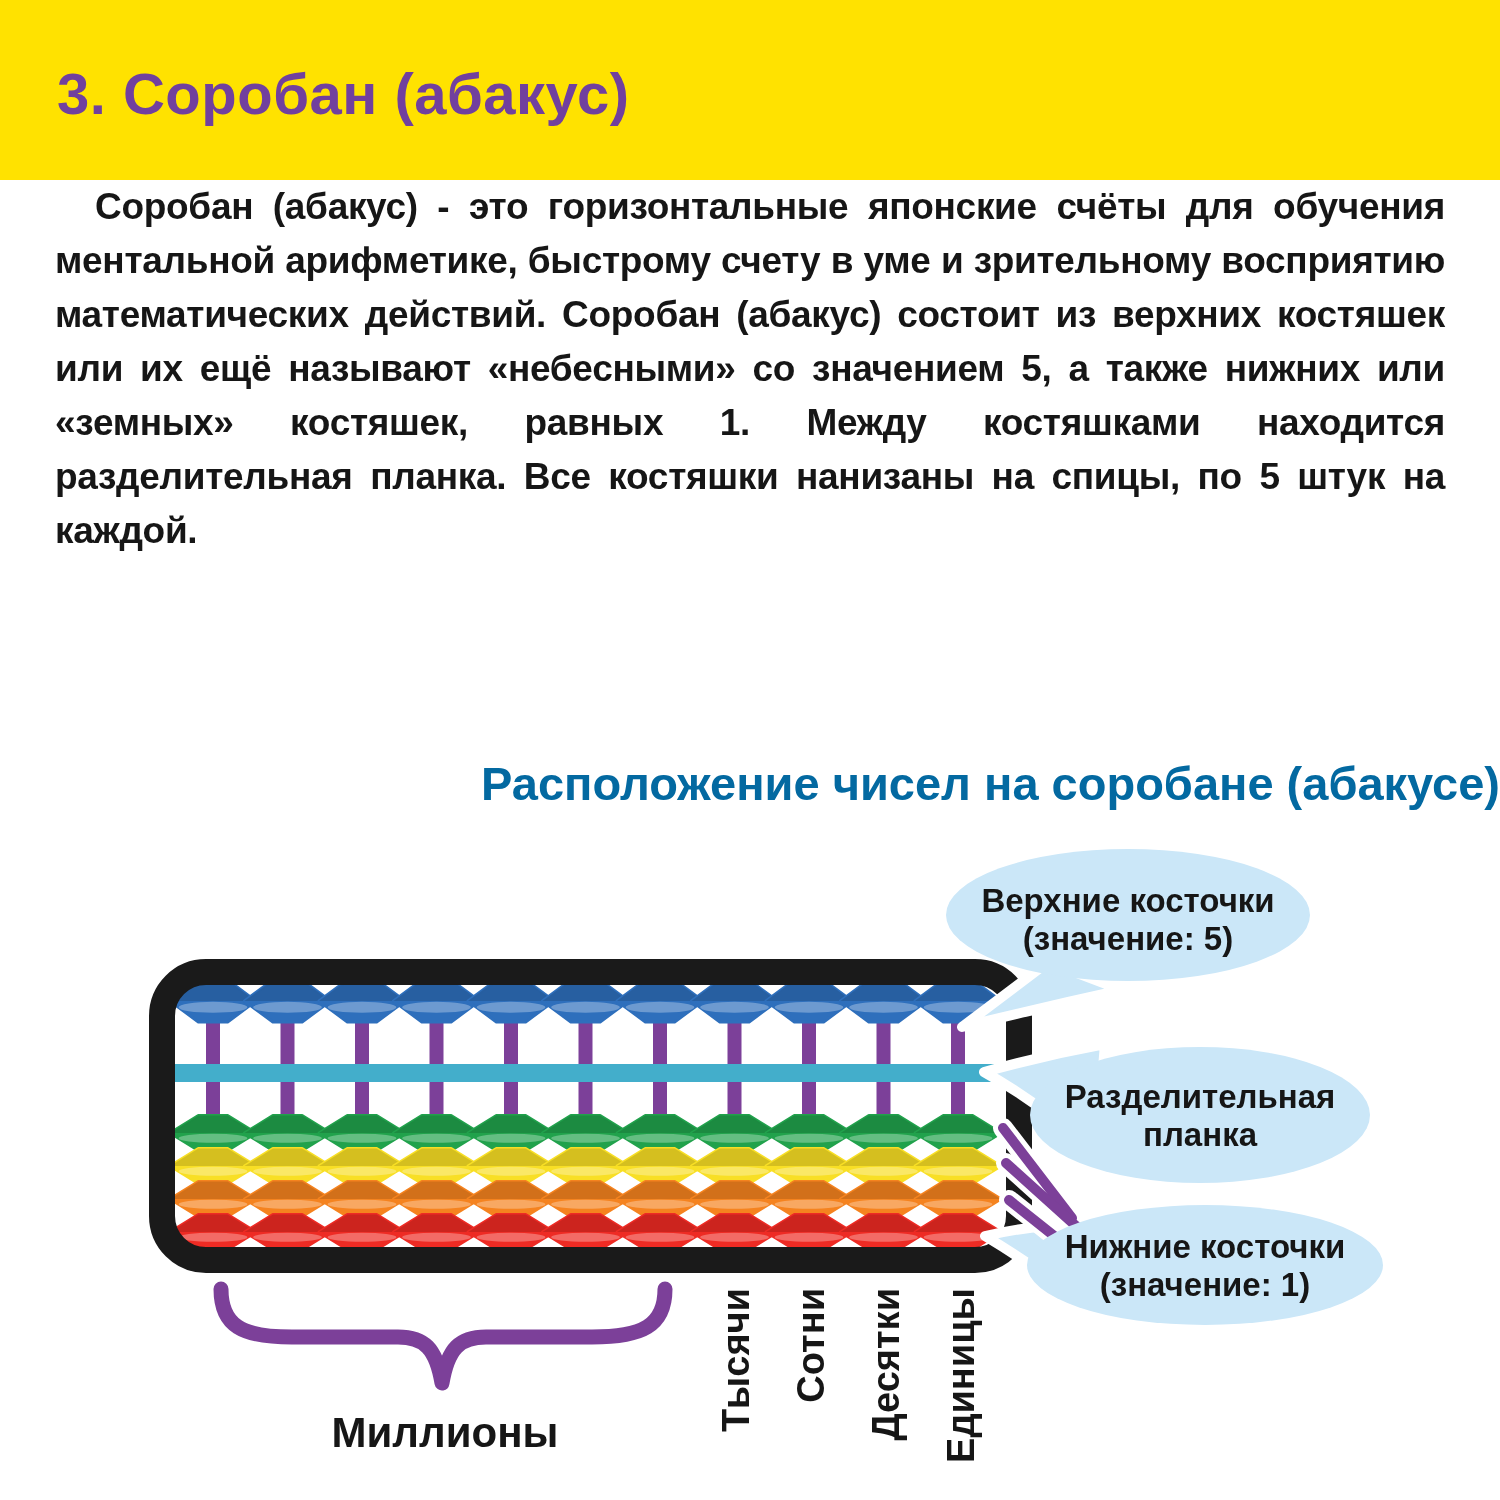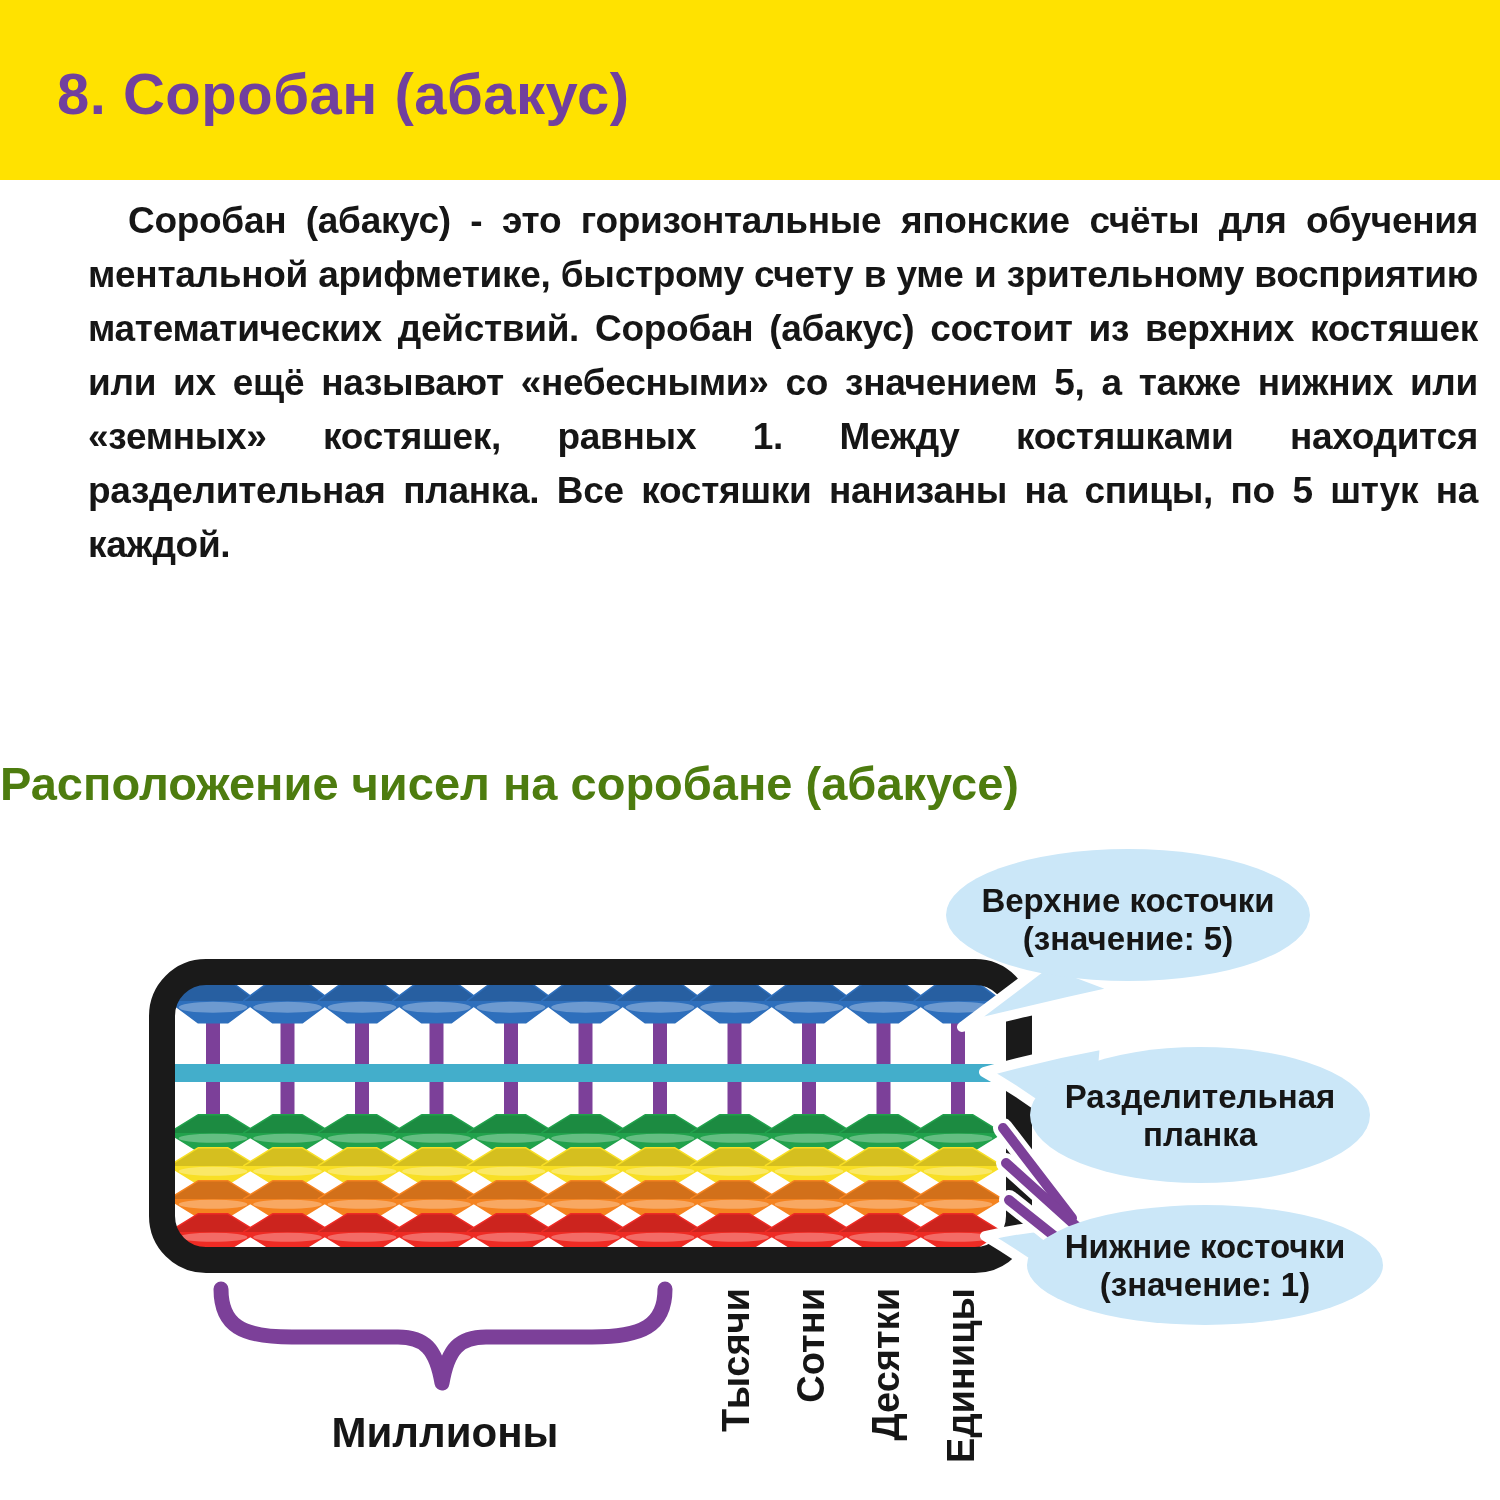--- a/index.html
+++ b/index.html
@@ -6,41 +6,41 @@
   body{
     width:1500px;height:1500px;position:relative;overflow:hidden;
     background:#ffffff;font-family:"Liberation Sans",sans-serif;
   }
   .band{position:absolute;left:0;top:0;width:1500px;height:180px;}
   .page-title{
     position:absolute;left:57px;top:60px;margin:0;
     font-size:58px;font-weight:bold;color:#71409E;letter-spacing:0.5px;
   }
   .body-text{
-    position:absolute;left:55px;top:194px;width:1390px;
+    position:absolute;left:55px;top:180px;width:1390px;
     font-size:37px;line-height:54px;font-weight:bold;color:#161616;
-    text-align:justify;letter-spacing:-0.3px;margin-left:33px;
+    text-align:justify;letter-spacing:-0.3px;
   }
   .body-text p{margin:0;text-indent:40px;}
   .diagram-heading{
     position:absolute;left:0;top:756px;width:1500px;margin:0;
-    text-align:left;font-size:47px;font-weight:bold;color:#4d7c0f;
+    text-align:right;font-size:47px;font-weight:bold;color:#0369a1;
   }
   .abacus-svg{position:absolute;left:0;top:840px;}
   .abacus-svg text{font-family:"Liberation Sans",sans-serif;font-weight:bold;fill:#161616;}
   .callout-text{font-size:33px;text-anchor:middle;}
   .axis-label{font-size:38px;text-anchor:end;}
   .brace-label{font-size:42px;text-anchor:middle;}
 </style>
 </head>
 <body>
 
 <div class="band" style="background:#FFE200;" title="1. Соробан (абакус)"></div>
 
-<h1 class="page-title">8. Соробан (абакус)</h1>
+<h1 class="page-title">3. Соробан (абакус)</h1>
 
 <div class="body-text">
   <p>Соробан (абакус) - это горизонтальные японские счёты для обучения ментальной арифметике, быстрому счету в уме и зрительному восприятию математических действий. Соробан (абакус) состоит из верхних костяшек или их ещё называют «небесными» со значением 5, а также нижних или «земных» костяшек, равных 1. Между костяшками находится разделительная планка. Все костяшки нанизаны на спицы, по 5 штук на каждой.</p>
 </div>
 
 <h2 class="diagram-heading">Расположение чисел на соробане (абакусе)</h2>
 
 <svg class="abacus-svg" width="1500" height="660" viewBox="0 840 1500 660" xmlns="http://www.w3.org/2000/svg">
 
   <g id="rods-layer">

